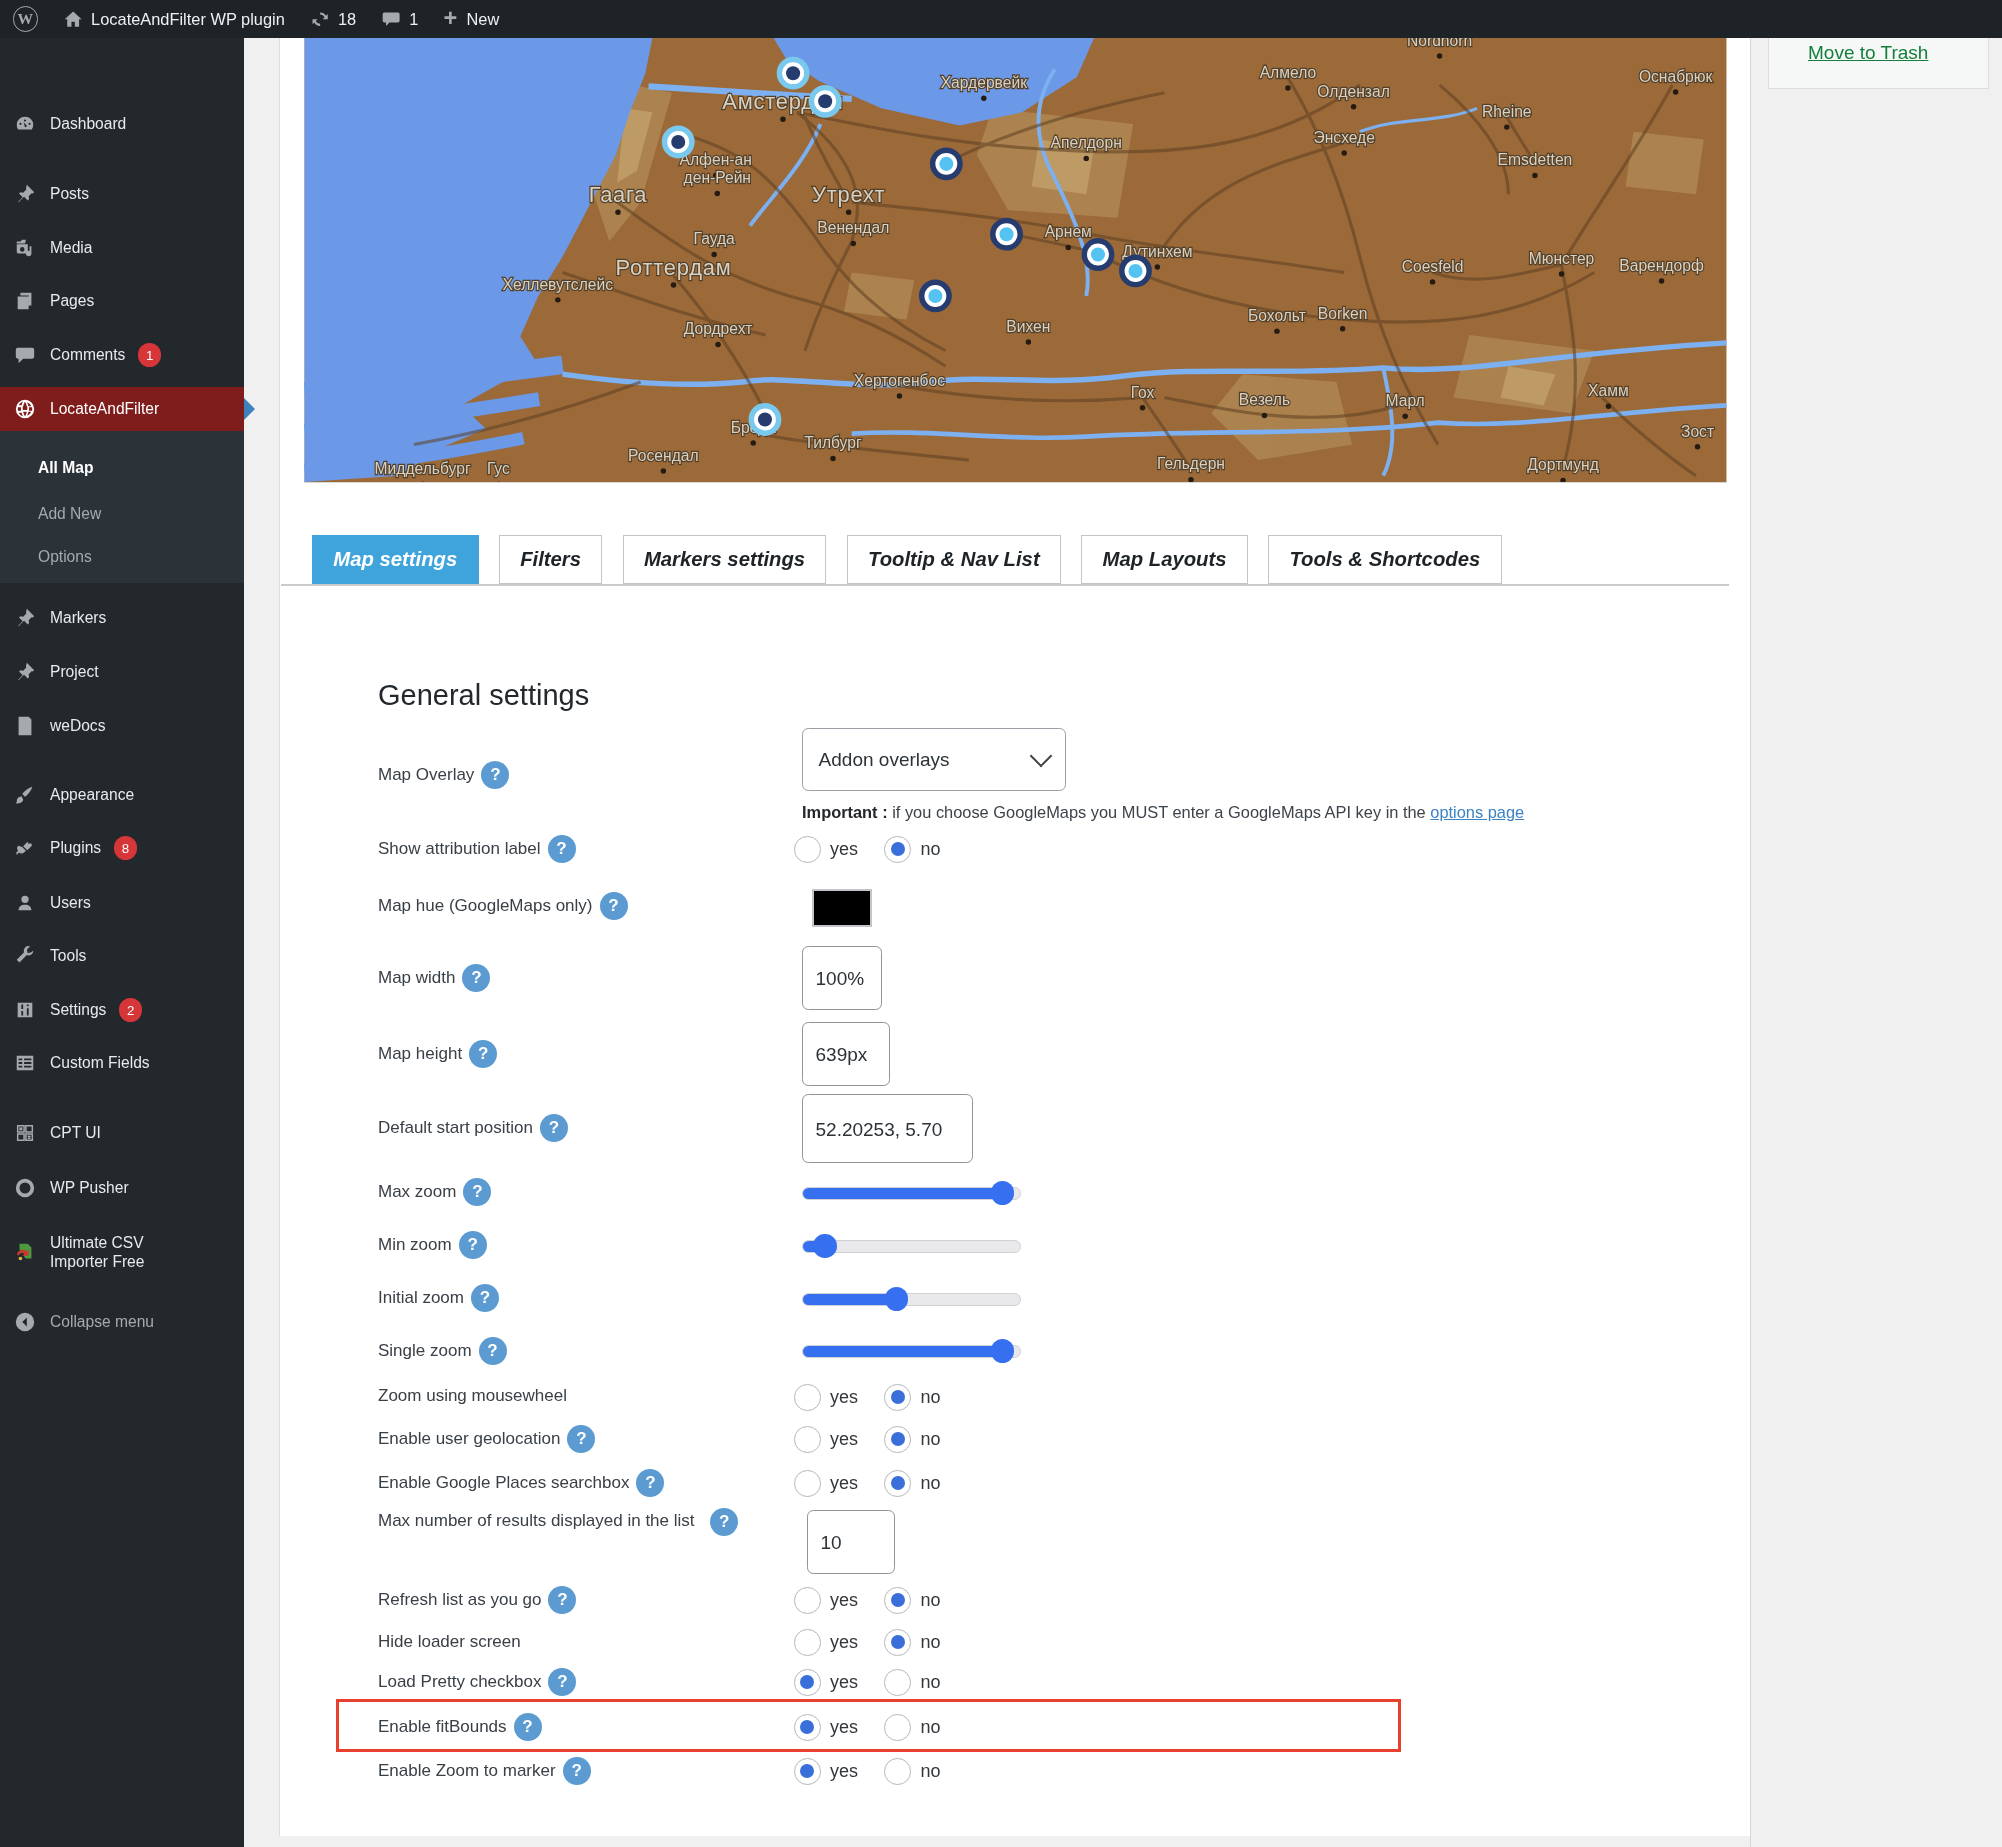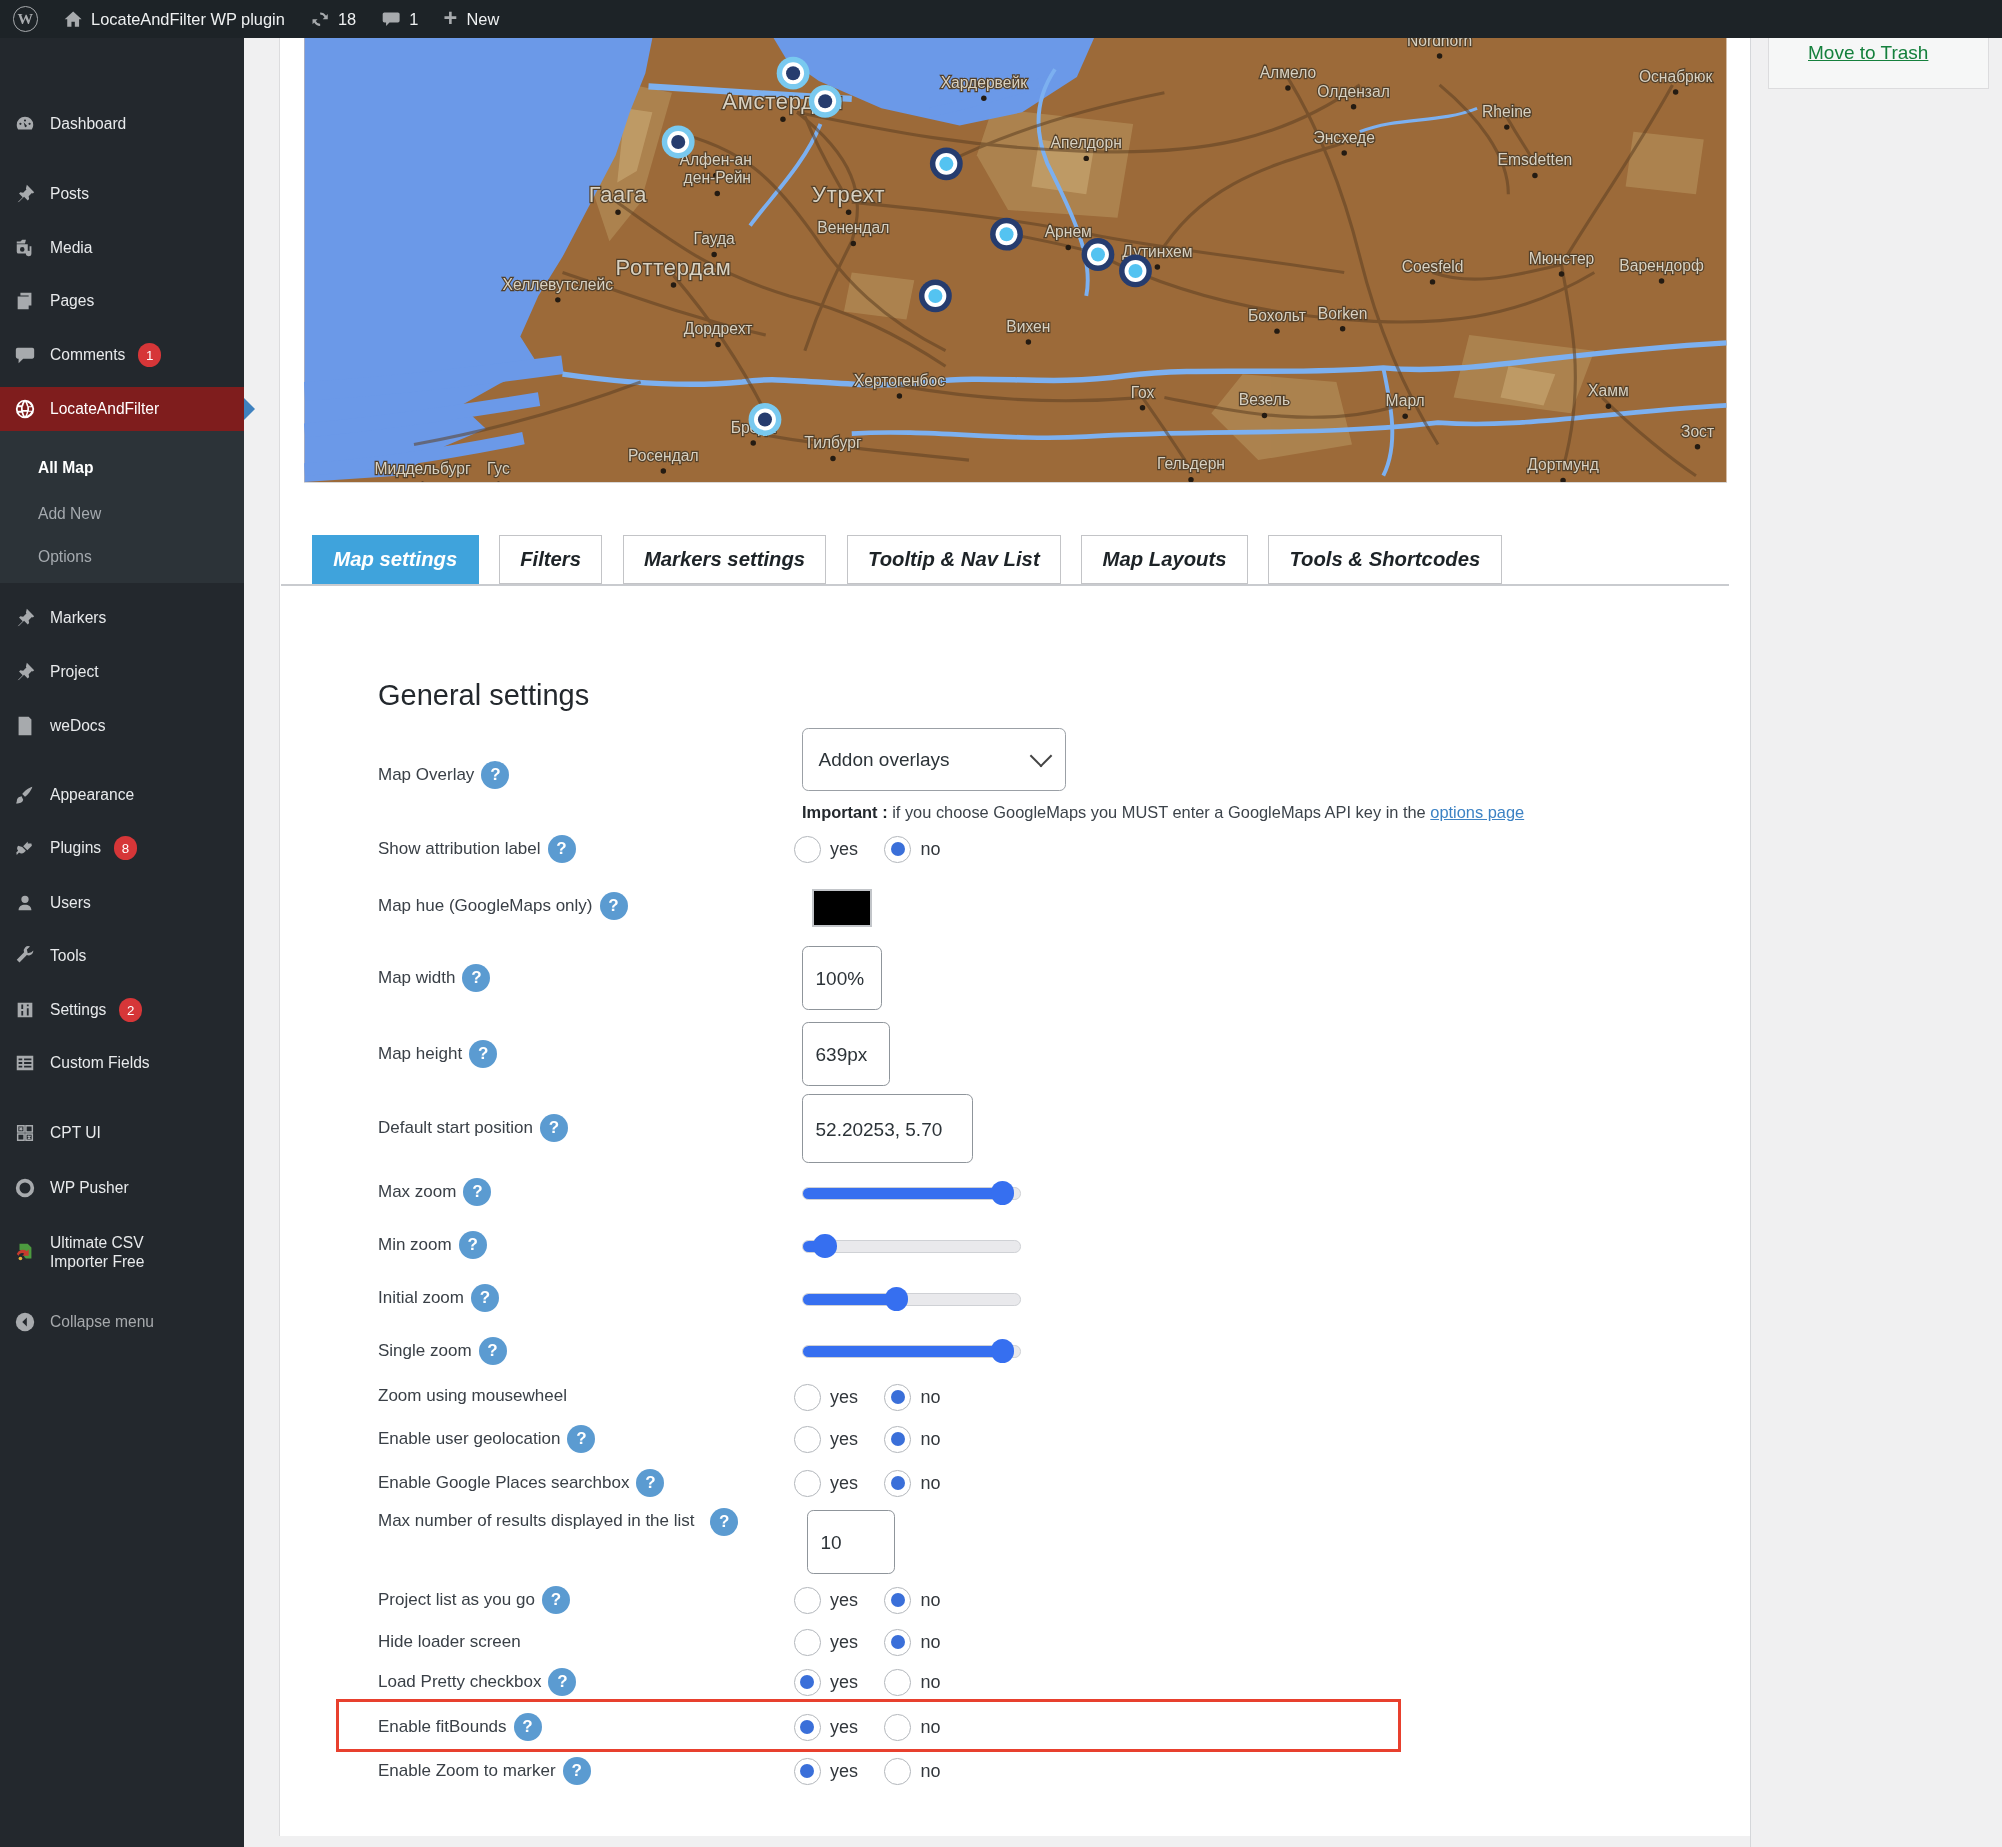--- a/index.html
+++ b/index.html
@@ -606,21 +606,21 @@
     <span class="rlab">no</span>
 </div>
 
 <div class="flabel" style="top:1508px;width:426px;white-space:normal;line-height:1.55;display:block">
   <span>Max number of results displayed in the list</span>
   <span class="help" style="vertical-align:middle;margin-left:11px"></span>
 </div>
 <div class="tinput" style="left:807px;top:1510px;width:88px;height:64px;line-height:64px">10</div>
 
 <div class="flabel" style="top:1586px">
-  <span>Project list as you go</span>
+  <span>Refresh list as you go</span>
   <span class="help"></span>
 </div>
 <div class="radio-group" style="top:1587px">
   <span class="rb"></span>
     <span class="rlab">yes</span>
   <span class="rb sel"></span>
     <span class="rlab">no</span>
 </div>
 
 <div class="flabel" style="top:1632px">

